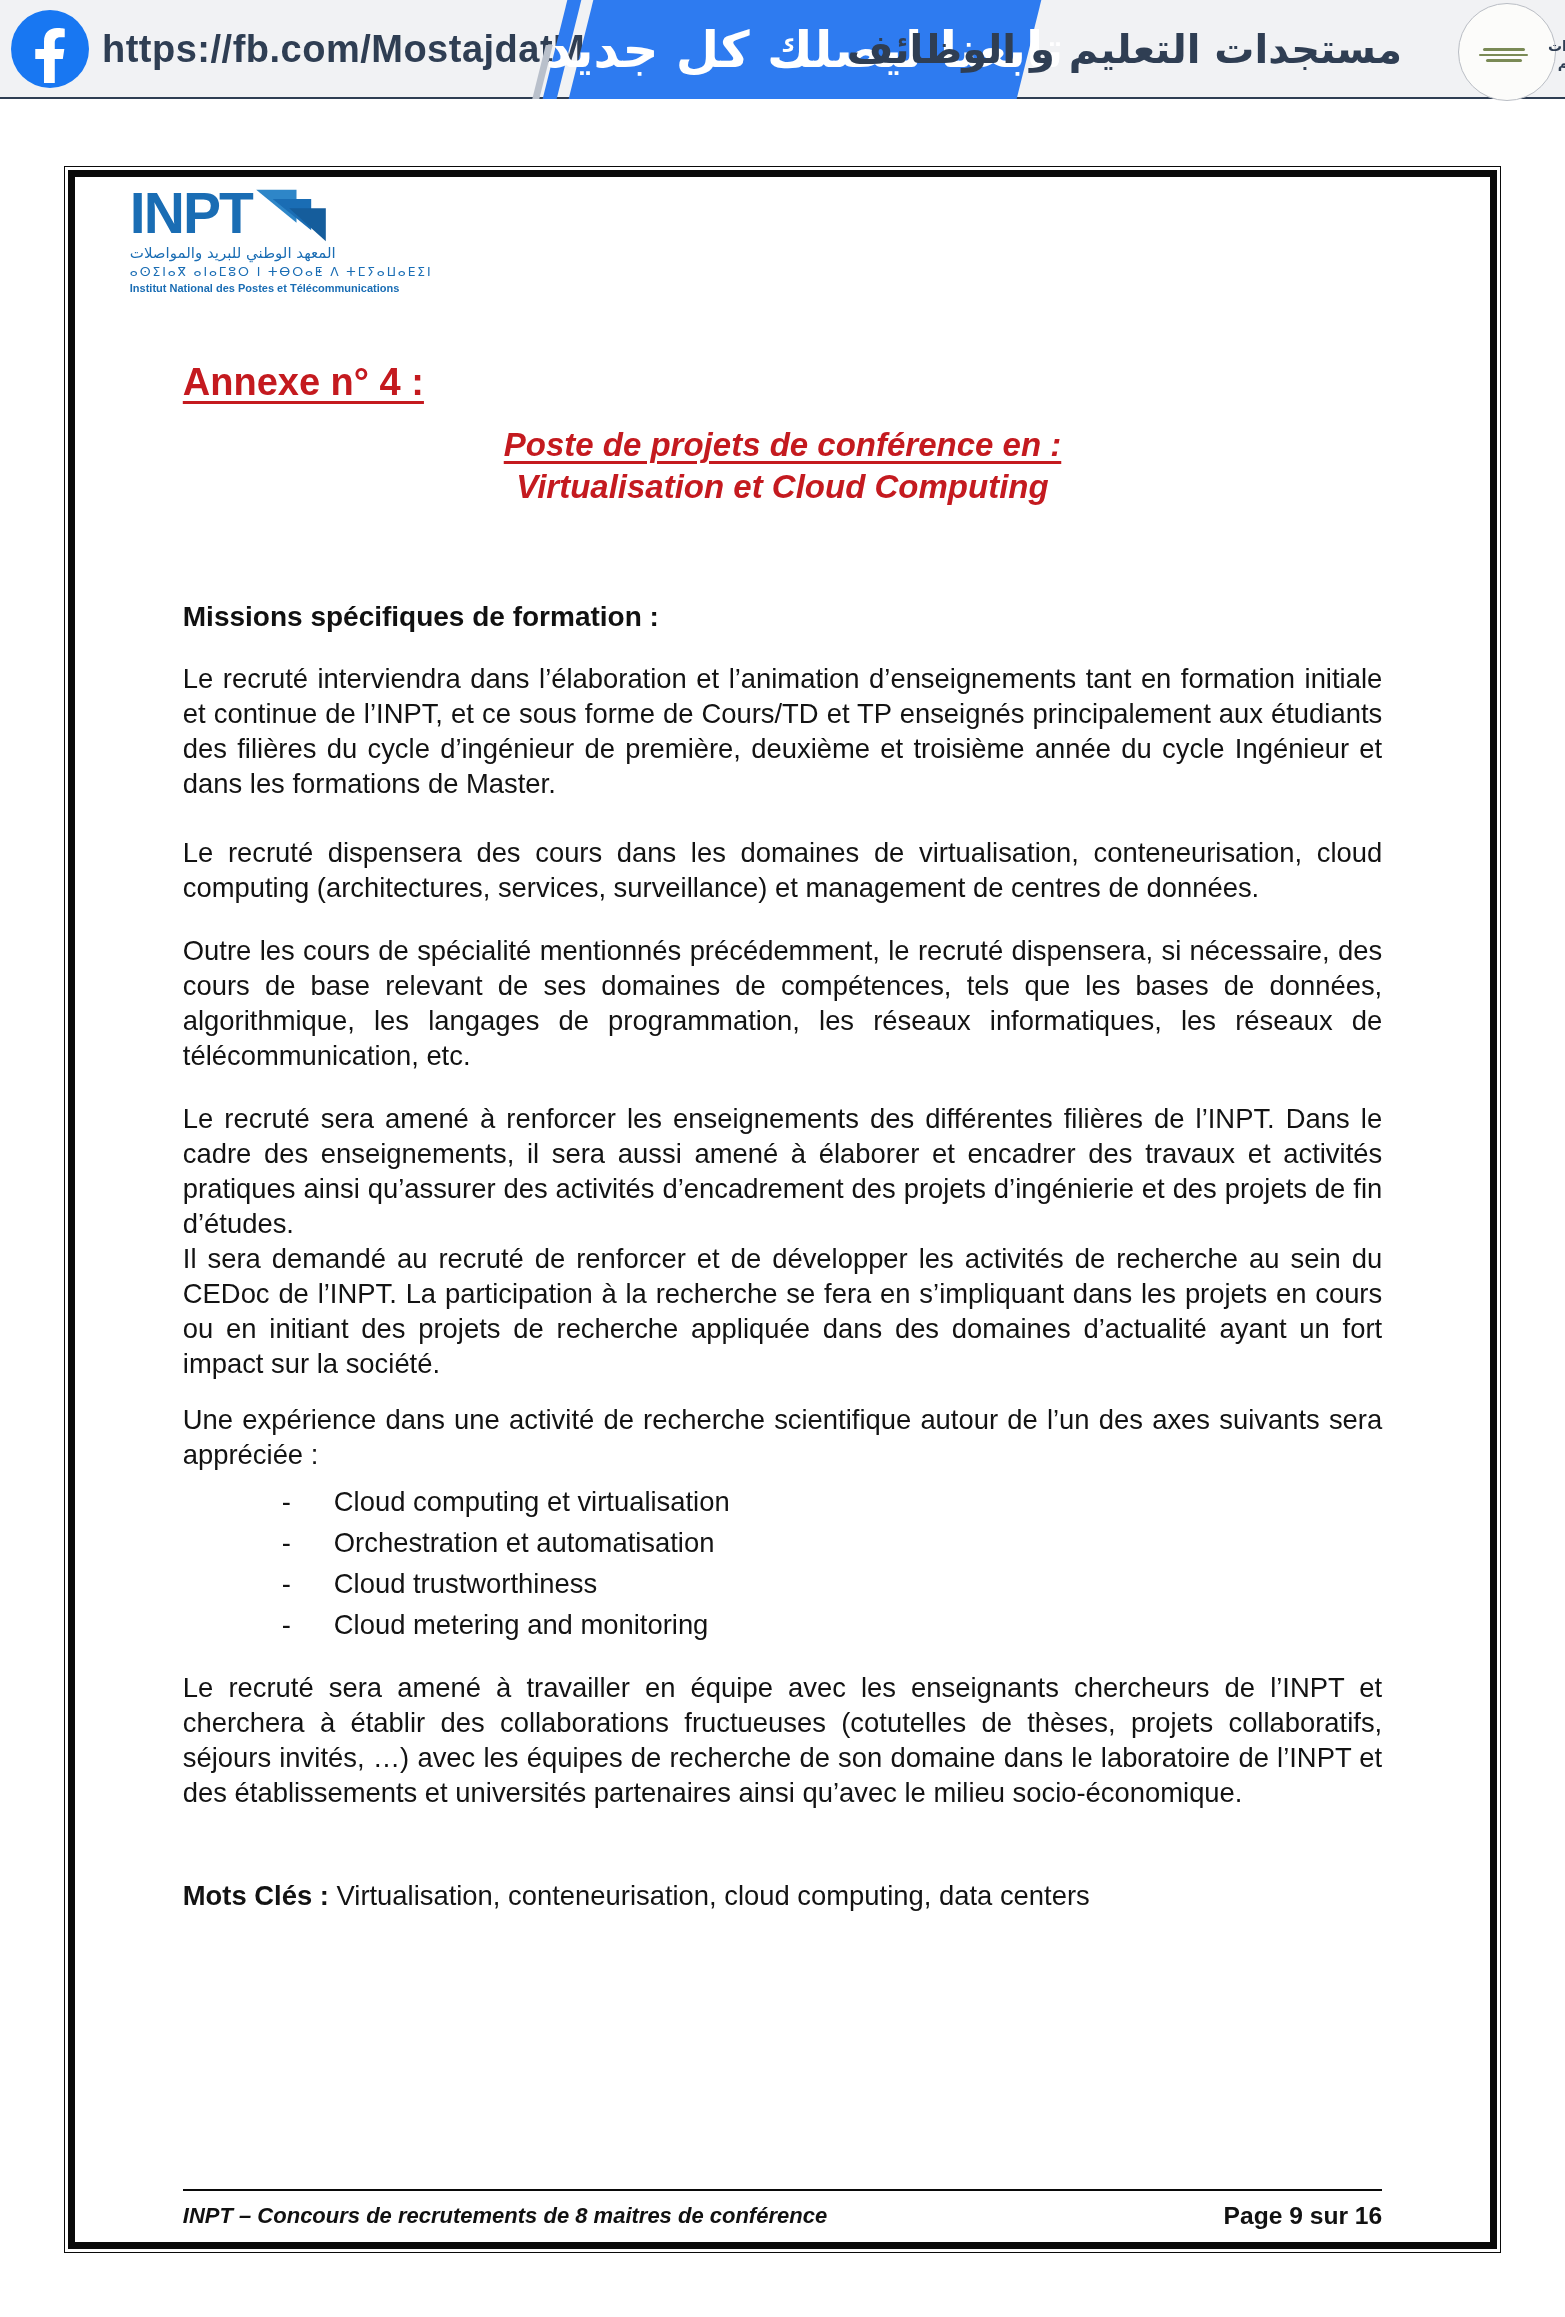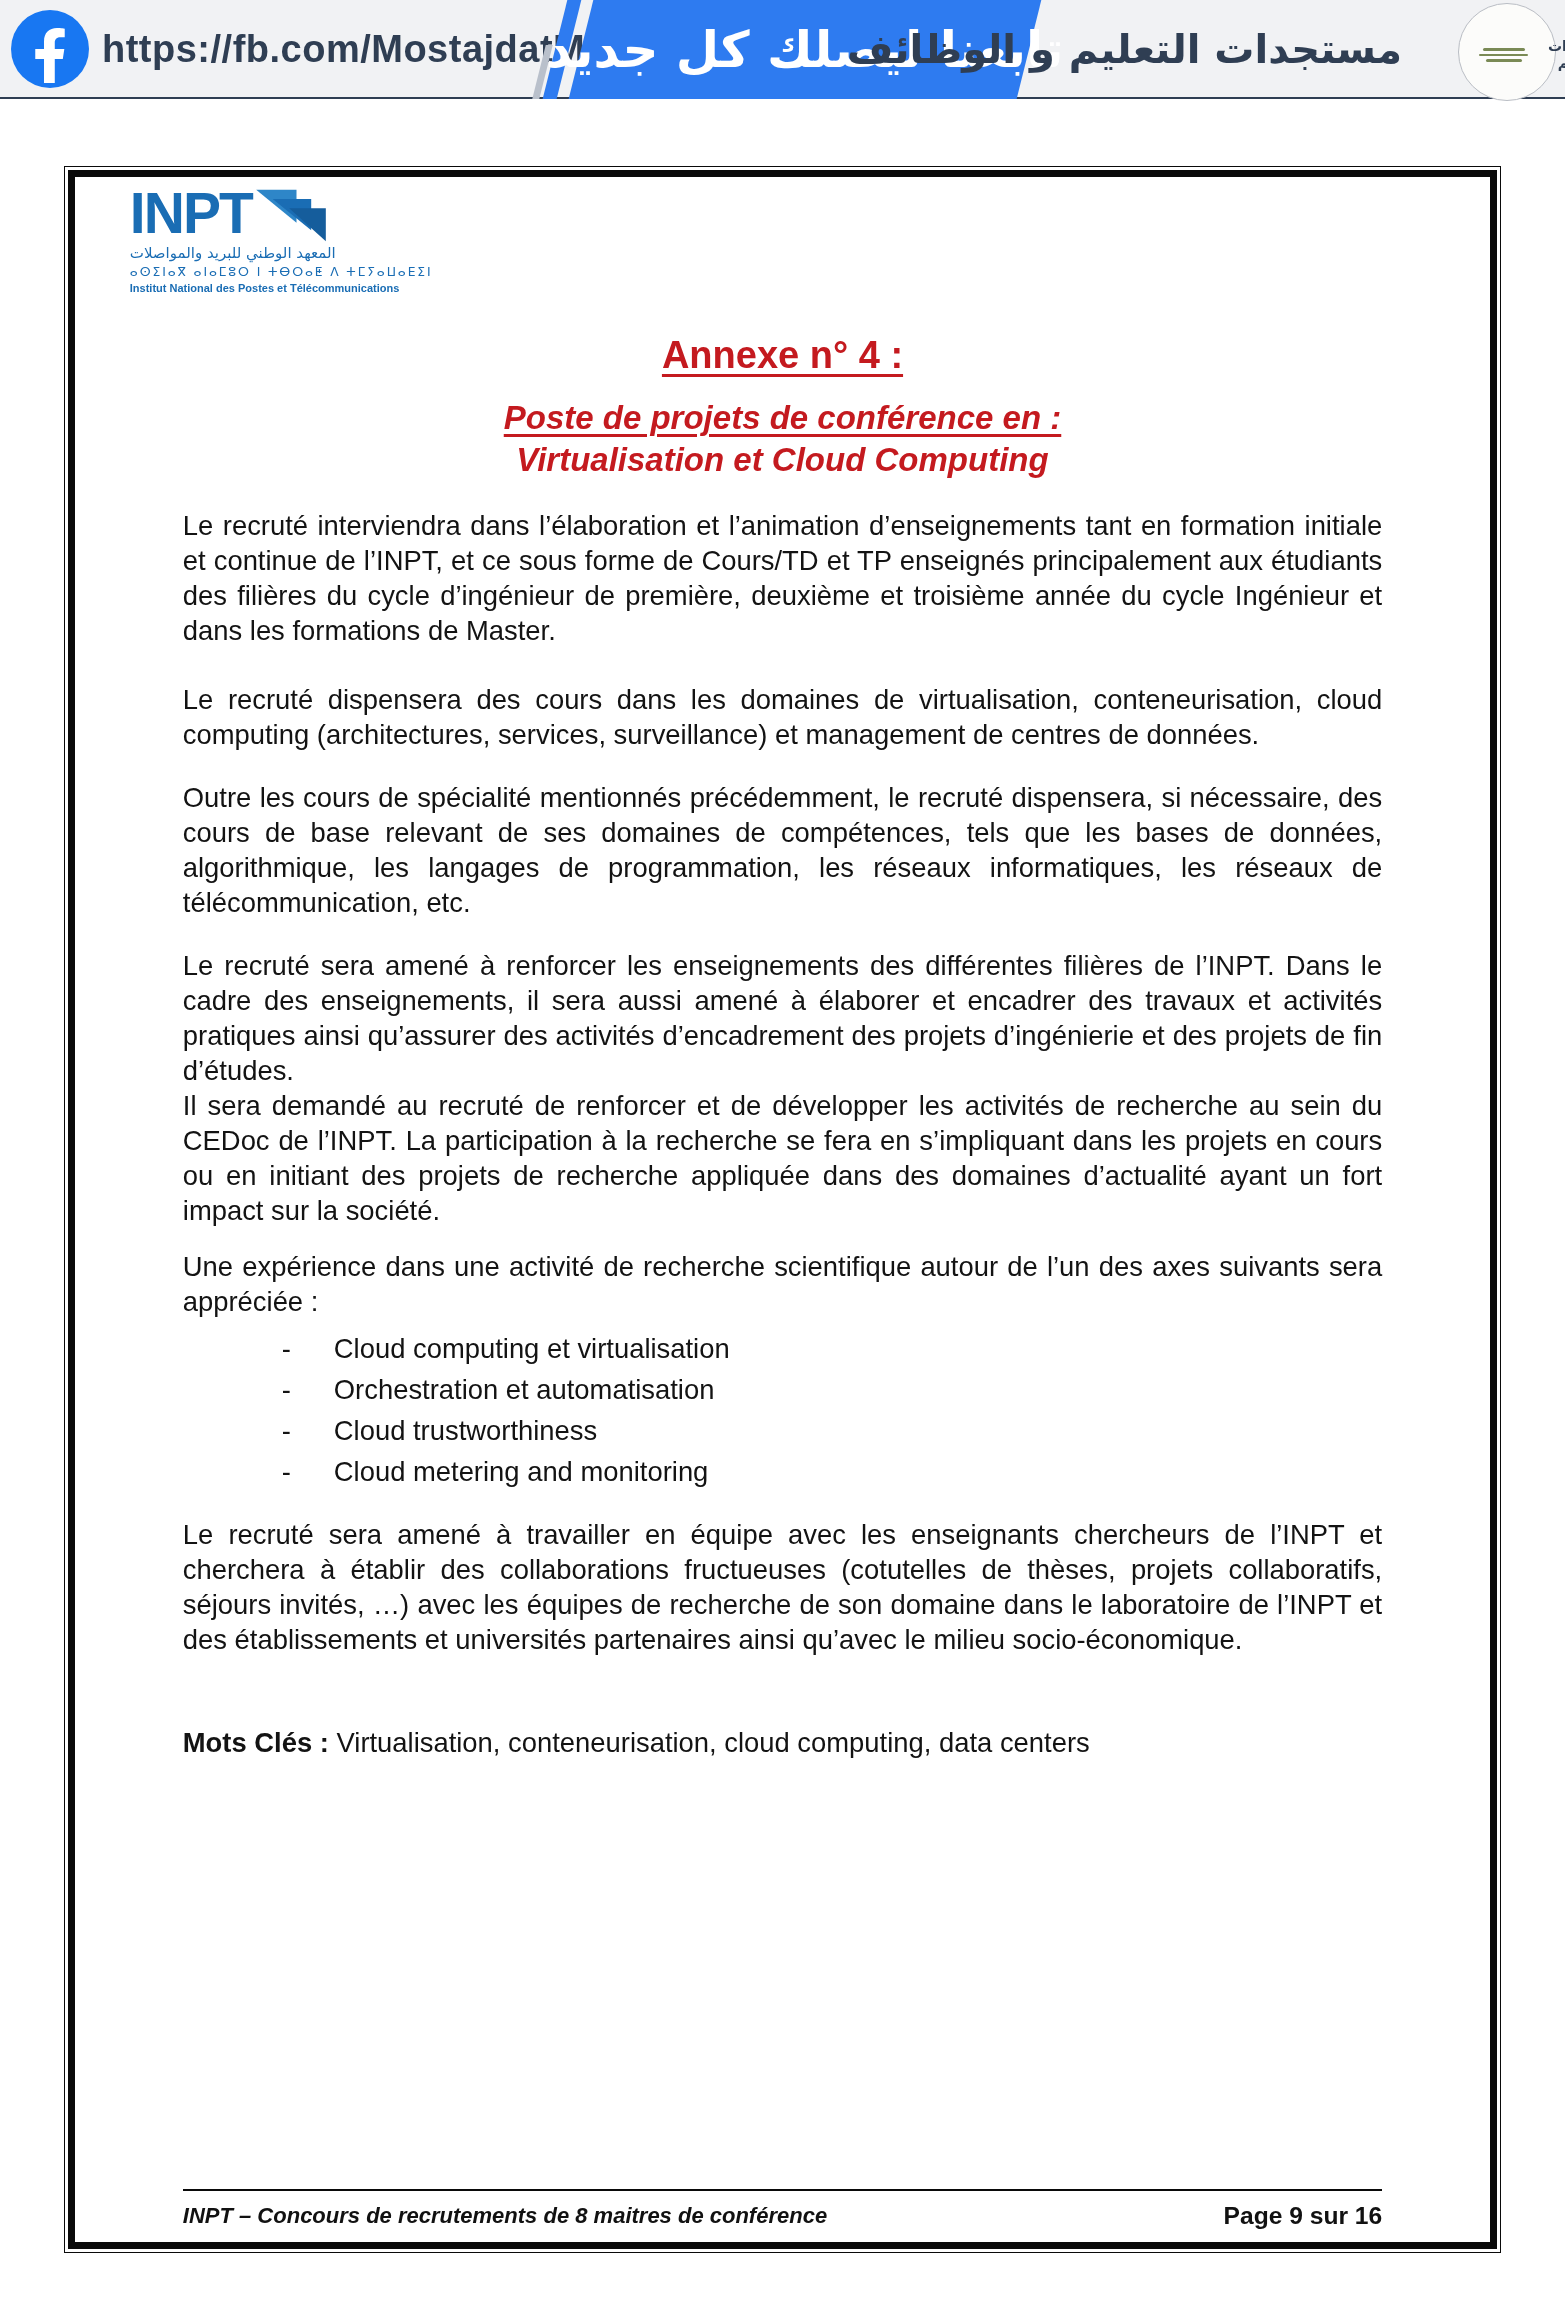--- a/index.html
+++ b/index.html
@@ -48,21 +48,21 @@
   .anrt .tag-ar { color:#d0313a; font-size:15px; line-height:23px; font-family:"DejaVu Sans",sans-serif; }
   .inpt { display:flex; flex-direction:column; align-items:flex-start; width:201px; }
   .inpt .top { display:flex; align-items:flex-start; }
   .inpt .word { color:#1a6db4; font-weight:bold; font-size:57px; line-height:55px; letter-spacing:-1.9px; }
   .inpt .arrows { margin-left:1.9px; margin-top:1.9px; }
   .inpt .ar { color:#1a6db4; font-size:15px; line-height:21px; font-family:"DejaVu Sans",sans-serif; white-space:nowrap; }
   .inpt .tif { color:#1a6db4; font-size:12.3px; line-height:17px; letter-spacing:1.9px; font-family:"DejaVu Sans",sans-serif; white-space:nowrap; }
   .inpt .fr { color:#1a6db4; font-size:11px; line-height:15px; font-weight:bold; white-space:nowrap; }
 
   
-  .doc-title { text-align:center; margin-top:10px; }
+  .doc-title { margin-top:37px; }
   .doc-title span { color:#c41a1f; font-size:38px; font-weight:bold; text-decoration:underline;
                     text-underline-offset:5.7px; text-decoration-thickness:2.8px; }
   .doc-subtitle { text-align:center; margin-top:21px; color:#c41a1f; font-size:33px; font-weight:bold;
                   font-style:italic; line-height:42px; }
   .doc-subtitle .u { text-decoration:underline; text-underline-offset:4.7px; text-decoration-thickness:2.8px; }
 
   
   .sec-heading { font-weight:bold; font-size:28px; color:#111; }
   .h1 { margin-top:91px; }
   .h2 { margin-top:76px; }
@@ -140,20 +140,21 @@
         </div>
 
         <div class="doc-title">
           <span>Annexe n° 4 :</span>
         </div>
         <div class="doc-subtitle">
           <div><span class="u">Poste de projets de conférence en :</span></div>
           <div><span>Virtualisation et Cloud Computing</span></div>
         </div>
 
+        <div class="sec-heading h1">Missions spécifiques de formation :</div>
         <p class="body p-after-h">Le recruté interviendra dans l’élaboration et l’animation d’enseignements tant en formation initiale et continue de l’INPT, et ce sous forme de Cours/TD et TP enseignés principalement aux étudiants des filières du cycle d’ingénieur de première, deuxième et troisième année du cycle Ingénieur et dans les formations de Master.</p>
         <p class="body pgap">Le recruté dispensera des cours dans les domaines de virtualisation, conteneurisation, cloud computing (architectures, services, surveillance) et management de centres de données.</p>
         <p class="body pgap-s">Outre les cours de spécialité mentionnés précédemment, le recruté dispensera, si nécessaire, des cours de base relevant de ses domaines de compétences, tels que les bases de données, algorithmique, les langages de programmation, les réseaux informatiques, les réseaux de télécommunication, etc.</p>
         <p class="body pgap-s">Le recruté sera amené à renforcer les enseignements des différentes filières de l’INPT. Dans le cadre des enseignements, il sera aussi amené à élaborer et encadrer des travaux et activités pratiques ainsi qu’assurer des activités d’encadrement des projets d’ingénierie et des projets de fin d’études.</p>
 
         <p class="body p-first">Il sera demandé au recruté de renforcer et de développer les activités de recherche au sein du CEDoc de l’INPT. La participation à la recherche se fera en s’impliquant dans les projets en cours ou en initiant des projets de recherche appliquée dans des domaines d’actualité ayant un fort impact sur la société.</p>
         <p class="body pgap-s" style="margin-top:21px">Une expérience dans une activité de recherche scientifique autour de l’un des axes suivants sera appréciée :</p>
 
         <div class="bullets">
           <div class="bullet">

